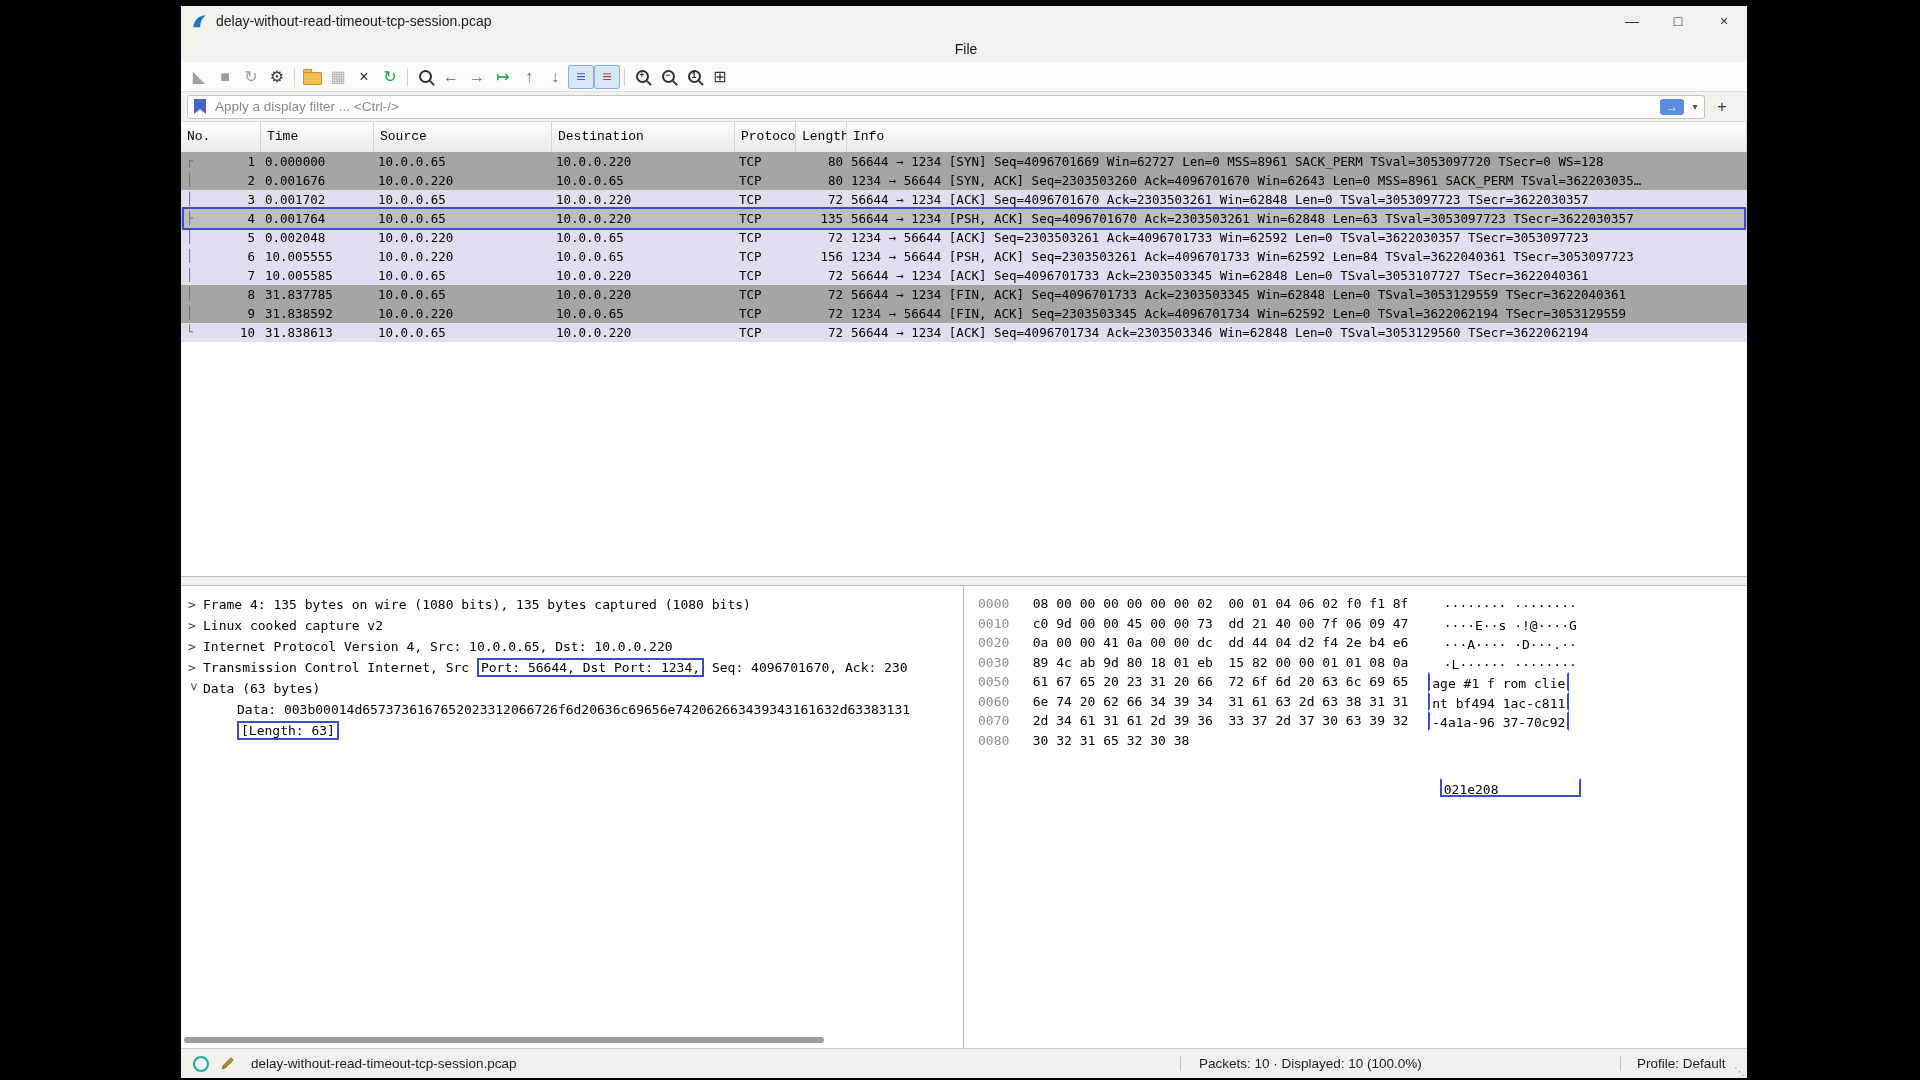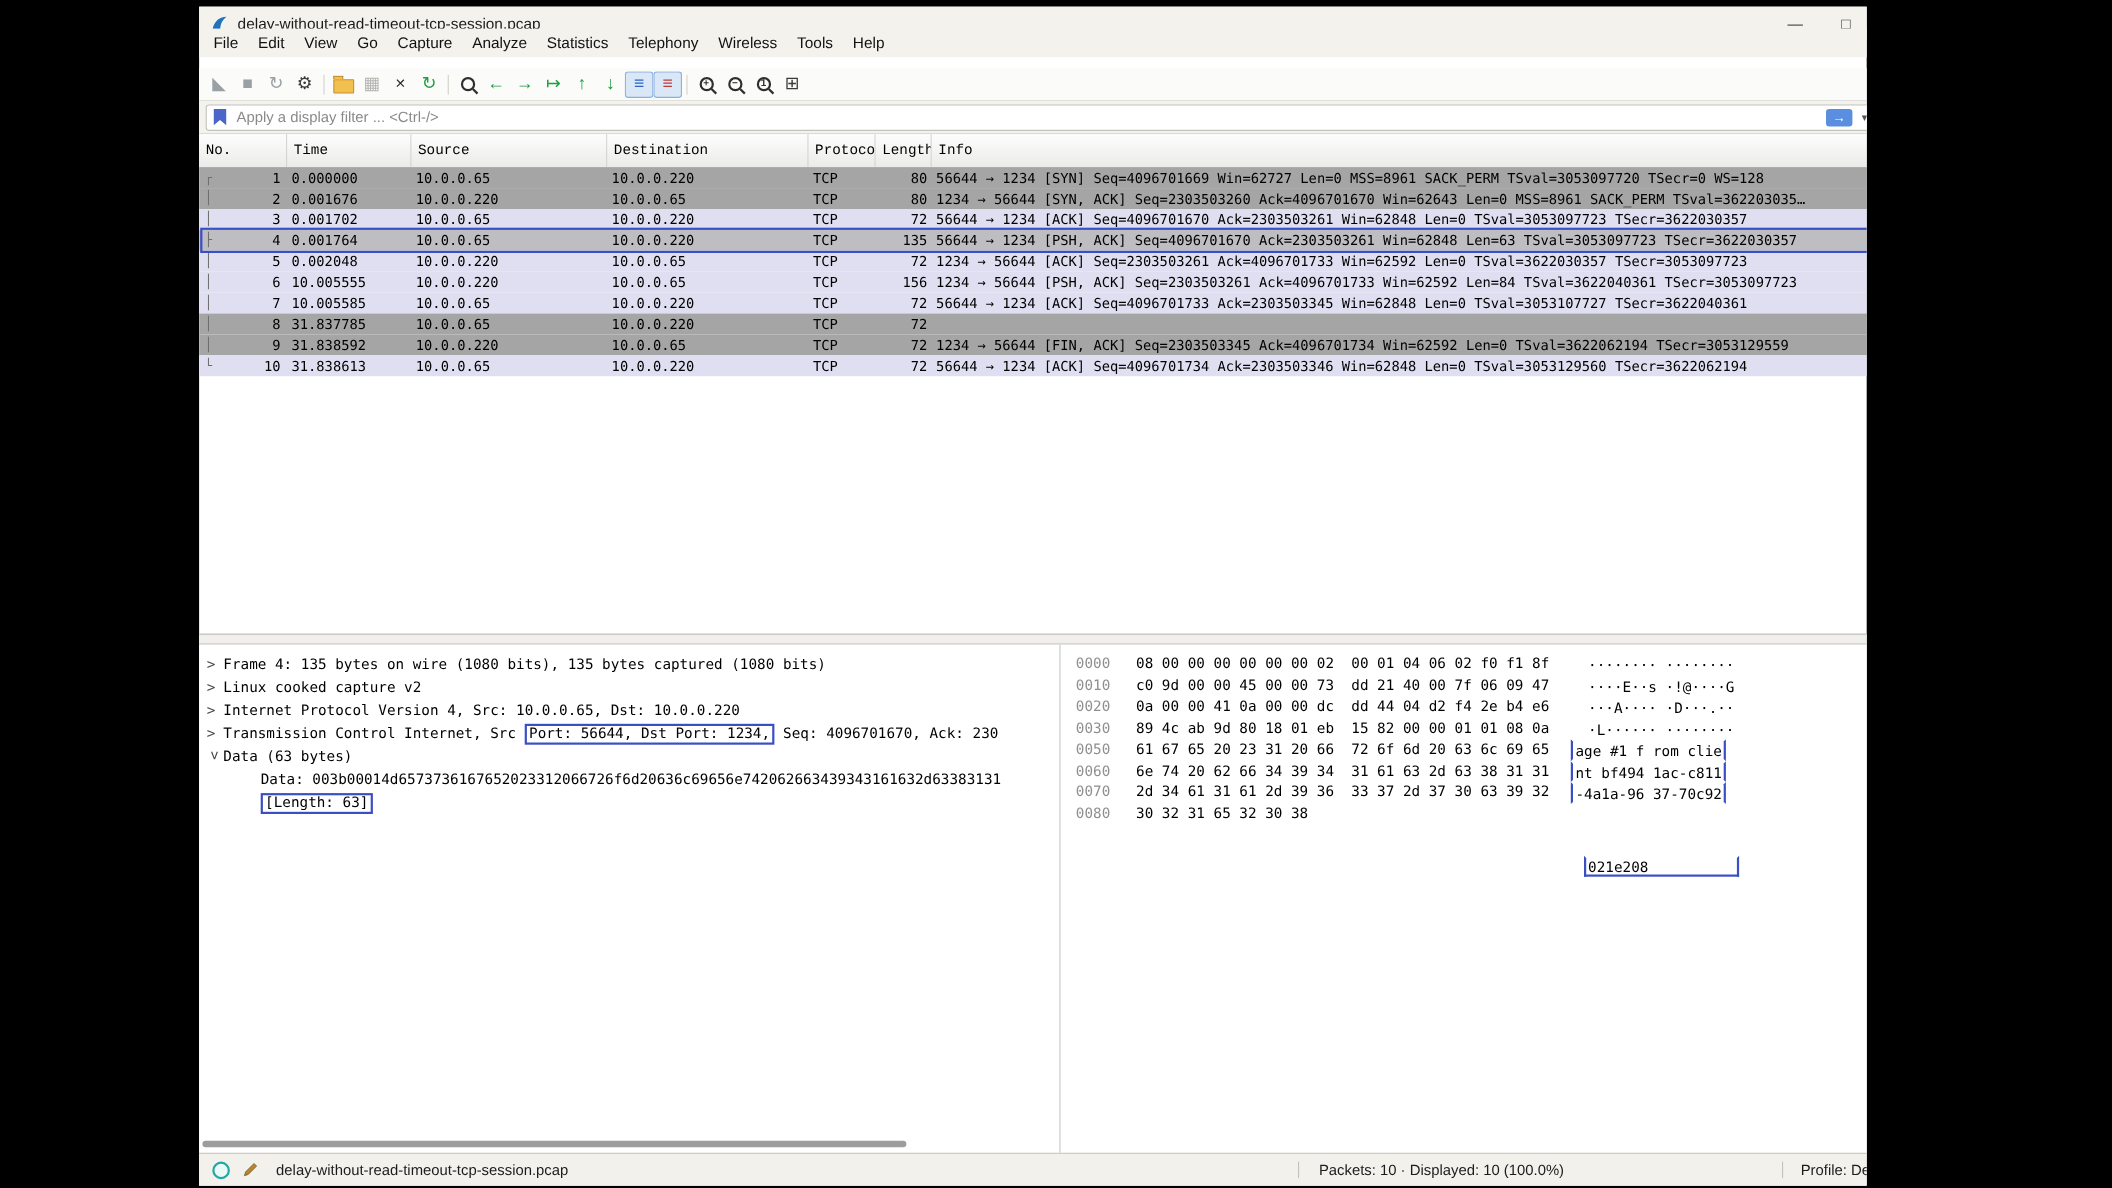--- a/index.html
+++ b/index.html
@@ -1,28 +1,28 @@
 <!DOCTYPE html>
 <html style="--accent: #3a4fc4; --gray: #a5a5a5; --lav: #e0dff2; --sel: #bdbdc2;"><head>
 <meta charset="utf-8">
 <style>
   html,body{margin:0;padding:0;background:#000;}
-  #screen{position:relative;width:1697px;height:1080px;background:#000;overflow:hidden;
+  #screen{position:relative;width:1920px;height:1080px;background:#000;overflow:hidden;
           font-family:"Liberation Sans",sans-serif;}
   #window{position:absolute;left:181px;top:6px;width:1566px;height:1072px;background:#fff;overflow:hidden;}
 
   
   #titlebar{position:absolute;left:0;top:0;width:100%;height:30px;background:#f3f2ed;display:flex;align-items:center;}
   #titlebar .fin{margin-left:10px;display:flex;align-items:center;}
   #titlebar .title{margin-left:8px;font-size:14px;color:#1b1b1b;}
   #wincontrols{margin-left:auto;display:flex;height:100%;}
   #wincontrols .wbtn{width:46px;height:100%;display:flex;align-items:center;justify-content:center;
       font-size:14px;color:#333;}
   
-  #menubar{position:absolute;left:0;top:20px;width:100%;height:26px;background:#f3f2ed;display:flex;align-items:center;padding-left:4px;box-sizing:border-box;}
+  #menubar{position:absolute;left:0;top:30px;width:100%;height:26px;background:#f3f2ed;display:flex;align-items:center;padding-left:4px;box-sizing:border-box;flex-direction:column;}
   .menu-item{padding:0 9px;font-size:14px;color:#111;line-height:26px;}
   
   #toolbar{position:absolute;left:0;top:56px;width:100%;height:30px;background:#fbfbf9;border-bottom:1px solid #dcdcd8;
       display:flex;align-items:center;padding-left:5px;box-sizing:border-box;}
   .tbtn{width:26px;height:24px;display:flex;align-items:center;justify-content:center;border-radius:3px;font-size:16px;line-height:1;}
   .tbtn.pressed{background:#d9e7f6;box-shadow:inset 0 0 0 1px #8ab1dd;}
   .tsep{width:1px;height:18px;background:#d2d2cd;margin:0 4px;}
   .folder{width:17px;height:11px;background:#f2c04e;border:1px solid #c8922e;border-radius:1px;position:relative;margin-top:4px;}
   .folder::before{content:"";position:absolute;top:-4px;left:-1px;width:7px;height:2px;background:#f2c04e;border:1px solid #c8922e;border-bottom:none;}
   .mag{width:9px;height:9px;border:2px solid #2f2f2f;border-radius:50%;position:relative;display:block;}
@@ -285,20 +285,21 @@
           <span class="c-info">56644 → 1234 [ACK] Seq=4096701733 Ack=2303503345 Win=62848 Len=0 TSval=3053107727 TSecr=3622040361</span>
         </div>
         <div class="prow gray">
           <span class="gutter">│</span>
           <span class="c-no">8</span>
           <span class="c-time">31.837785</span>
           <span class="c-src">10.0.0.65</span>
           <span class="c-dst">10.0.0.220</span>
           <span class="c-proto">TCP</span>
           <span class="c-len">72</span>
+          <span class="c-info">56644 → 1234 [FIN, ACK] Seq=4096701733 Ack=2303503345 Win=62848 Len=0 TSval=3053129559 TSecr=3622040361</span>
         </div>
         <div class="prow gray">
           <span class="gutter">│</span>
           <span class="c-no">9</span>
           <span class="c-time">31.838592</span>
           <span class="c-src">10.0.0.220</span>
           <span class="c-dst">10.0.0.65</span>
           <span class="c-proto">TCP</span>
           <span class="c-len">72</span>
           <span class="c-info">1234 → 56644 [FIN, ACK] Seq=2303503345 Ack=4096701734 Win=62592 Len=0 TSval=3622062194 TSecr=3053129559</span>

